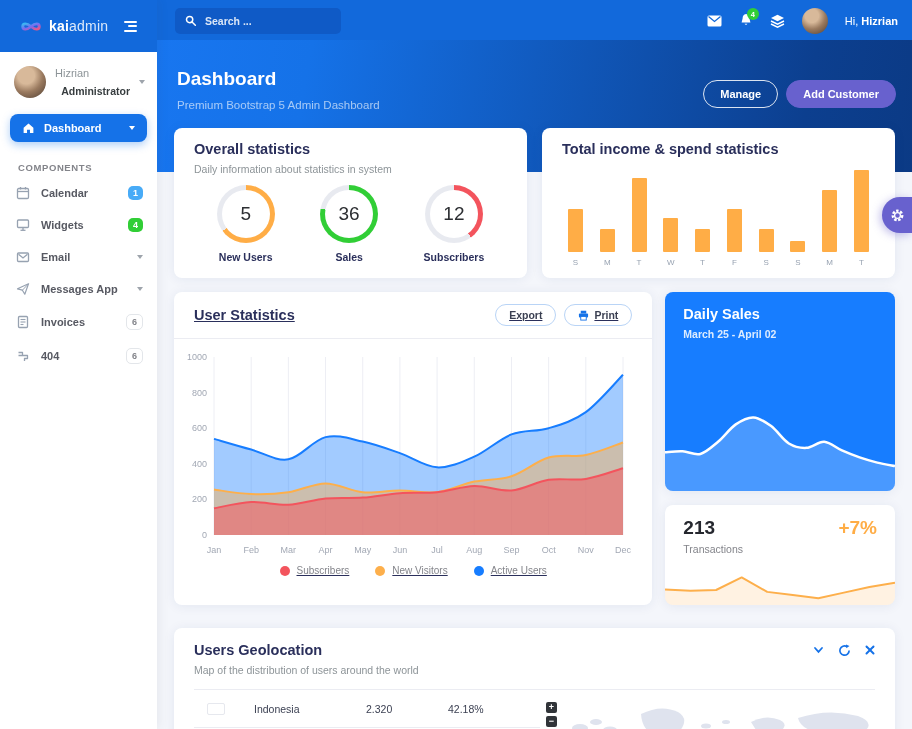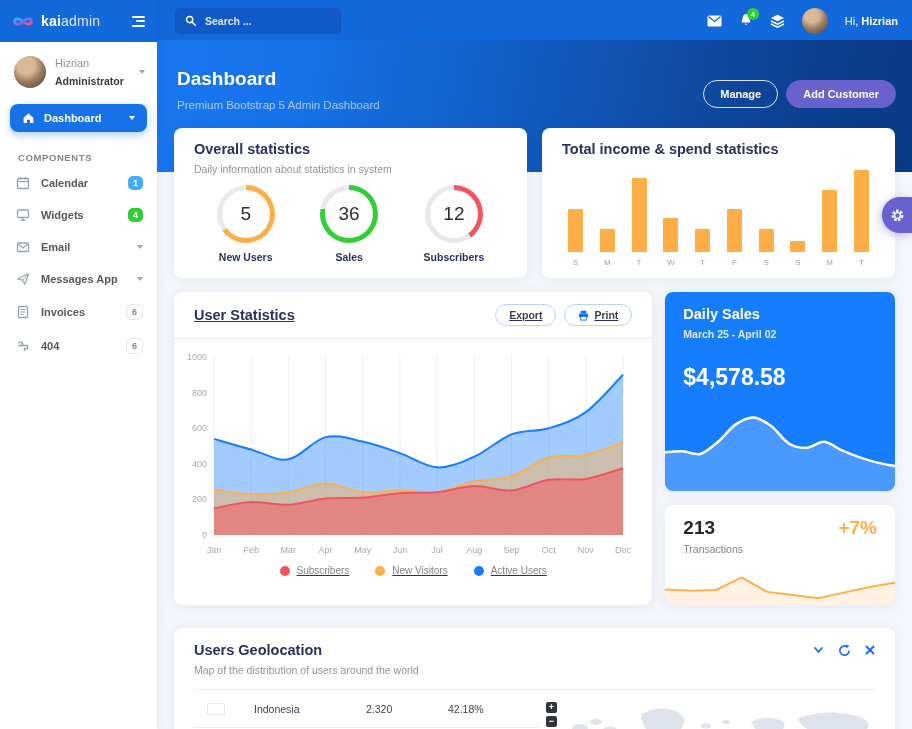--- a/index.html
+++ b/index.html
@@ -2,34 +2,34 @@
 <html><head>
 <meta charset="utf-8">
 <style>
   * { margin:0; padding:0; box-sizing:border-box; }
   html,body { width:912px; height:729px; overflow:hidden; }
   body { font-family:"Liberation Sans", sans-serif; background:#f4f6fb; position:relative; color:#2a2f5b; }
 
   
   .sidebar { position:absolute; left:0; top:0; width:157px; height:729px; background:#fff;
              box-shadow:2px 0 10px rgba(69,65,78,.08); z-index:6; }
-  .logo-header { height:42px; background:#1269db; display:flex; align-items:center; padding:0 12px; gap:7px; }
+  .logo-header { height:52px; background:#1269db; display:flex; align-items:center; padding:0 20px; gap:7px; }
   .brand { color:#fff; font-size:14px; letter-spacing:.2px; flex:1; }
   .brand b { font-weight:700; }
   .brand .lt { font-weight:300; opacity:.85; }
   .nav-toggle { display:flex; flex-direction:column; gap:2.5px; cursor:pointer; }
   .nav-toggle i { display:block; height:2px; background:#fff; border-radius:2px; }
   .nav-toggle i:nth-child(1){ width:13px;} .nav-toggle i:nth-child(2){ width:9px; margin-left:4px;} .nav-toggle i:nth-child(3){ width:13px;}
 
   .user-box { display:flex; align-items:center; padding:14px 12px 10px 14px; gap:9px; position:relative; }
   .avatar { width:32px; height:32px; border-radius:50%; flex:none;
             background:radial-gradient(circle at 38% 30%, #d8b99a 0 28%, #9a7a5f 55%, #4c3b30 100%); }
   .user-meta { flex:1; }
   .user-name { font-size:11px; color:#8d9498; }
-  .user-role { font-size:10.5px; color:#373d3f; font-weight:700; margin-top:6px; }
+  .user-role { font-size:10.5px; color:#373d3f; font-weight:700; margin-top:6px;text-align:right; }
   .caret { width:0; height:0; border-left:3.5px solid transparent; border-right:3.5px solid transparent; border-top:4px solid #9ea4ac; }
   .caret.white { border-top-color:#fff; }
 
   .nav-active { margin:6px 10px 4px; background:#1572e8; border-radius:8px; height:28px; display:flex; align-items:center;
                 padding:0 12px; gap:9px; color:#fff; cursor:pointer; box-shadow:0 3px 8px rgba(21,114,232,.35); }
   .nav-active .lbl { font-size:11px; font-weight:700; flex:1; }
 
   .section-label { font-size:9.5px; font-weight:700; letter-spacing:.6px; color:#83848a; padding:16px 18px 4px; }
   .nav-item { display:flex; align-items:center; gap:11px; padding:9px 14px 9px 16px; cursor:pointer; }
   .nav-item .lbl { font-size:11px; font-weight:600; color:#575962; flex:1; }
@@ -457,21 +457,20 @@
             <span class="legend-dot" style="background: rgb(23, 125, 255);"></span>
             <span>Active Users</span>
           </span>
       </div>
     </section>
 
     <div class="col-right">
       <section class="card daily-card">
         <div class="daily-title">Daily Sales</div>
         <div class="daily-date">March 25 - April 02</div>
-        <div class="daily-amount">$4,578.58</div>
         <svg class="daily-chart" width="230" height="95">
             <path d="M0,56.199999999999996 C2.948717948717949,56.055 11.794871794871796,55.040000000000006 17.692307692307693,55.330000000000005 C23.58974358974359,55.620000000000005 29.48717948717949,59.535 35.38461538461539,57.94 C41.282051282051285,56.345 47.17948717948718,50.69 53.07692307692308,45.76 C58.97435897435898,40.83 64.87179487179488,32.42 70.76923076923077,28.360000000000003 C76.66666666666667,24.300000000000004 82.56410256410257,21.109999999999996 88.46153846153847,21.399999999999995 C94.35897435897436,21.689999999999994 100.25641025641026,25.750000000000004 106.15384615384616,30.100000000000005 C112.05128205128206,34.45 117.94871794871794,43.875 123.84615384615384,47.5 C129.74358974358972,51.125 135.64102564102564,52.14 141.53846153846155,51.85 C147.43589743589746,51.56 153.33333333333331,45.324999999999996 159.23076923076923,45.76 C165.12820512820514,46.195 171.02564102564105,51.85000000000001 176.92307692307693,54.46000000000001 C182.82051282051282,57.07000000000001 188.71794871794873,59.38999999999999 194.6153846153846,61.419999999999995 C200.5128205128205,63.449999999999996 206.4102564102564,65.19 212.30769230769232,66.64 C218.20512820512823,68.09 227.05128205128204,69.54 230,70.12 L230,95 L0,95 Z" fill="rgba(255,255,255,0.22)" stroke="none"></path>
             <path d="M0,56.199999999999996 C2.948717948717949,56.055 11.794871794871796,55.040000000000006 17.692307692307693,55.330000000000005 C23.58974358974359,55.620000000000005 29.48717948717949,59.535 35.38461538461539,57.94 C41.282051282051285,56.345 47.17948717948718,50.69 53.07692307692308,45.76 C58.97435897435898,40.83 64.87179487179488,32.42 70.76923076923077,28.360000000000003 C76.66666666666667,24.300000000000004 82.56410256410257,21.109999999999996 88.46153846153847,21.399999999999995 C94.35897435897436,21.689999999999994 100.25641025641026,25.750000000000004 106.15384615384616,30.100000000000005 C112.05128205128206,34.45 117.94871794871794,43.875 123.84615384615384,47.5 C129.74358974358972,51.125 135.64102564102564,52.14 141.53846153846155,51.85 C147.43589743589746,51.56 153.33333333333331,45.324999999999996 159.23076923076923,45.76 C165.12820512820514,46.195 171.02564102564105,51.85000000000001 176.92307692307693,54.46000000000001 C182.82051282051282,57.07000000000001 188.71794871794873,59.38999999999999 194.6153846153846,61.419999999999995 C200.5128205128205,63.449999999999996 206.4102564102564,65.19 212.30769230769232,66.64 C218.20512820512823,68.09 227.05128205128204,69.54 230,70.12" fill="none" stroke="#ffffff" stroke-width="2.5" stroke-linejoin="round"></path>
           </svg>
       </section>
 
       <section class="card trans-card">
         <div class="trans-row">
           <span class="trans-value">213</span>
           <span class="trans-delta">+7%</span>

